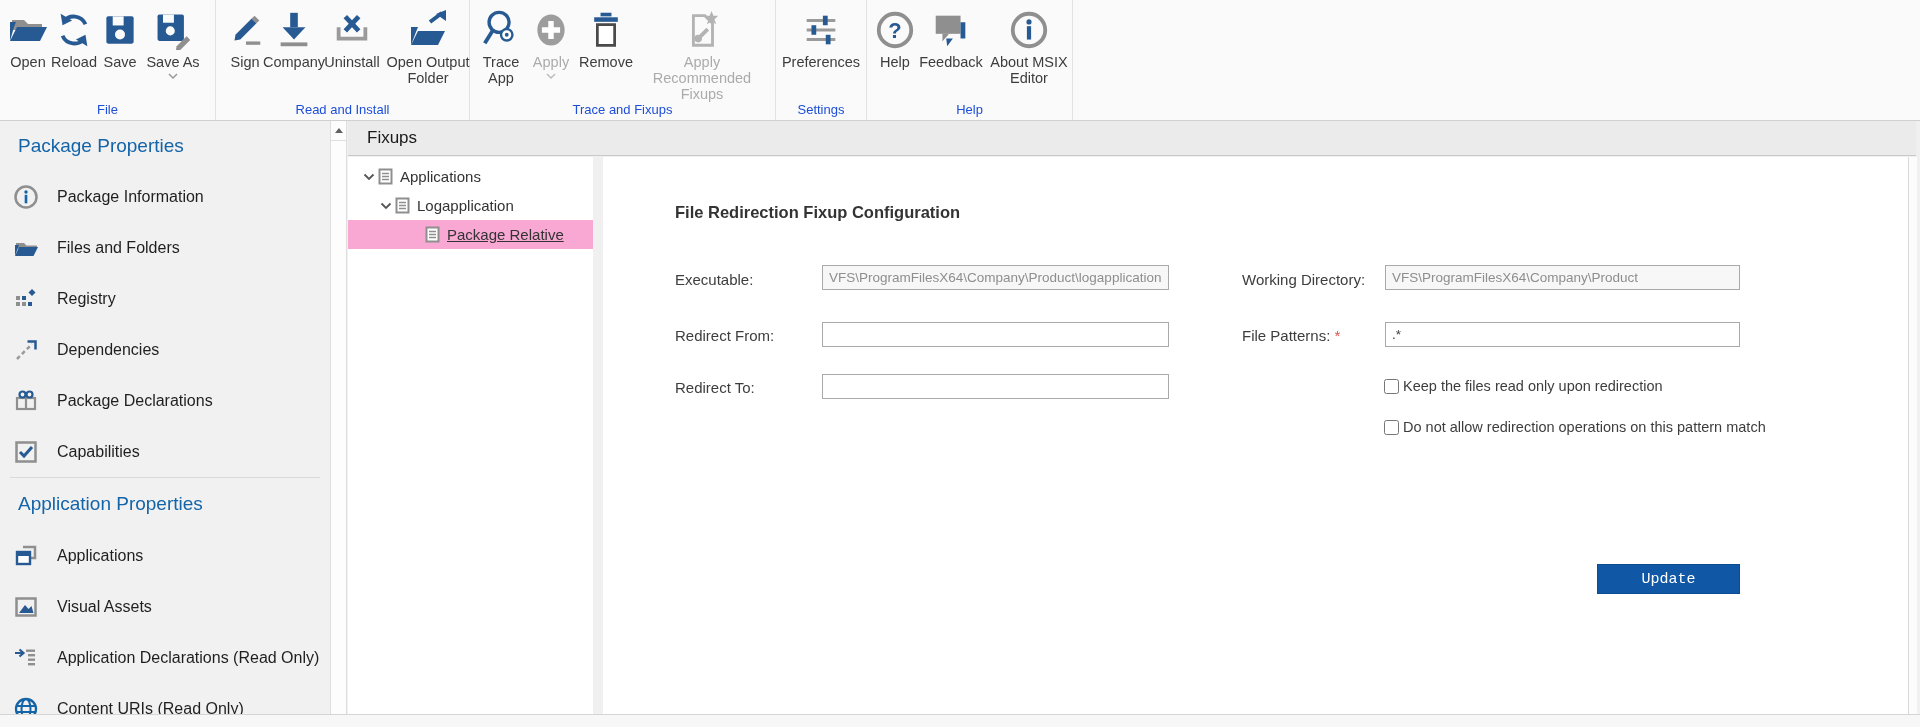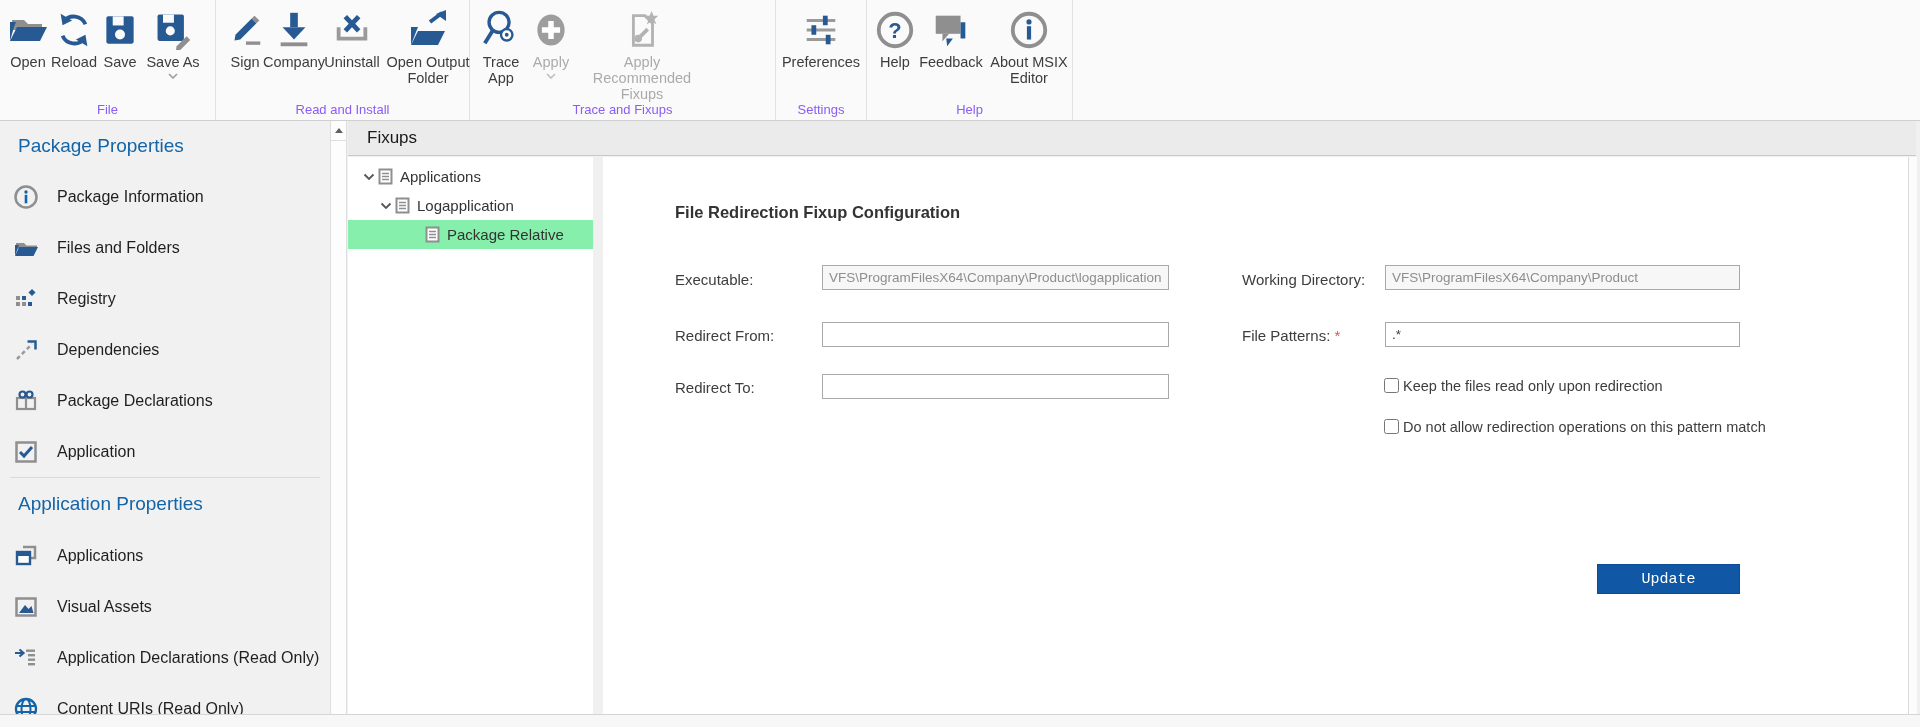--- a/index.html
+++ b/index.html
@@ -8,51 +8,51 @@
   
   .ribbon{position:absolute;left:0;top:0;width:1920px;height:120px;background:#fafafa;border-bottom:1px solid #d0d0d0;display:flex;}
   .rb-group{position:relative;height:120px;flex:0 0 auto;}
   .rb-sep{flex:0 0 1px;background:#e2e2e2;height:120px;}
   .rb-buttons{display:flex;padding:6px 0 0 6px;}
   .rb-btn{display:flex;flex-direction:column;align-items:center;flex:0 0 auto;cursor:default;}
   .rb-iconbox{height:48px;display:flex;align-items:center;justify-content:center;}
   .rb-label{font-size:14.5px;line-height:16px;color:#3d3d3d;text-align:center;}
   .rb-btn.disabled .rb-label{color:#ababab;}
   .rb-chevron{margin-top:3px;line-height:0;}
-  .rb-group-label{position:absolute;left:0;bottom:3px;width:100%;text-align:center;font-size:13px;color:#8b5cf6;}
+  .rb-group-label{position:absolute;left:0;bottom:3px;width:100%;text-align:center;font-size:13px;color:#1d4ed8;}
 
   
   .sidebar{position:absolute;left:0;top:121px;width:330px;height:593px;background:#f1f1f1;overflow:hidden;}
   .sb-title{height:50px;display:flex;align-items:center;padding-left:18px;font-size:19px;font-weight:normal;color:#1464a8;}
   .sb-title.second{height:52px;}
   .sb-item{height:51px;display:flex;align-items:center;cursor:default;}
   .sb-iconbox{width:44px;padding-left:13px;display:flex;align-items:center;}
   .sb-label{font-size:16px;color:#1f1f1f;}
   .sb-divider{height:1px;background:#dadada;margin:0 10px;}
 
   .sb-scrollbar{position:absolute;left:330px;top:121px;width:17px;height:593px;background:#fdfdfd;border-left:1px solid #dedede;border-right:1px solid #dedede;box-sizing:border-box;}
   .sb-scroll-up{height:19px;border-bottom:1px solid #dedede;display:flex;align-items:center;justify-content:center;}
   .tri-up{width:0;height:0;border-left:4px solid transparent;border-right:4px solid transparent;border-bottom:5px solid #606060;}
 
   .panel-header{position:absolute;left:348px;top:121px;width:1568px;height:34px;background:#ebebeb;border-bottom:1px solid #c9c9c9;box-sizing:content-box;display:flex;align-items:center;}
   .panel-title{font-size:17px;font-weight:normal;color:#1a1a1a;padding-left:19px;}
 
   .tree-pane{position:absolute;left:348px;top:157px;width:245px;height:557px;background:#ffffff;}
   .tree-row{position:absolute;left:0;width:245px;height:29px;display:flex;align-items:center;font-size:15px;color:#333;cursor:default;}
-  .tree-row.selected{background:#86efac;}
+  .tree-row.selected{background:#f9a8d4;text-decoration:underline;}
   .tree-chev{width:18px;display:flex;justify-content:center;line-height:0;}
   .tree-doc{margin-right:7px;line-height:0;}
 
   .config-pane{position:absolute;left:603px;top:157px;width:1311px;height:557px;background:#ffffff;border-right:1px solid #cfcfcf;box-sizing:border-box;}
   .form-title{position:absolute;left:72px;top:46px;font-size:16.5px;font-weight:bold;color:#333;}
   .f-label{position:absolute;font-size:15px;color:#3d3d3d;white-space:nowrap;}
   .f-input{position:absolute;height:25px;box-sizing:border-box;border:1px solid #a9a9a9;background:#fff;font-family:"Liberation Sans",sans-serif;font-size:13.5px;color:#3d3d3d;padding:0 6px;}
   .f-input.readonly{background:#f7f7f7;color:#8e8e8e;}
   .req{color:#e0524e;}
-  .cb-row{position:absolute;display:flex;align-items:flex-start;font-size:14.5px;color:#3d3d3d;}
+  .cb-row{position:absolute;display:flex;align-items:flex-end;font-size:14.5px;color:#3d3d3d;}
   .cb-row input{width:15px;height:15px;margin:0 4px 0 0;accent-color:#fff;}
   .update-btn{position:absolute;left:994px;top:407px;width:143px;height:30px;background:#1057a5;border:1px solid #0c4c92;color:#fff;font-size:15px;font-family:Liberation Mono, monospace;cursor:default;}
 
   .v-scrollbar{position:absolute;left:1908px;top:157px;width:8px;height:557px;background:#fcfcfc;border-left:1px solid #d9d9d9;}
   .bottom-strip{position:absolute;left:0;top:714px;width:1920px;height:13px;background:#f7f7f7;border-top:1px solid #d5d5d5;box-sizing:border-box;z-index:5;}
 </style>
 </head>
 <body>
 
 <div class="screen">
@@ -179,20 +179,30 @@
                 <ellipse cx="22" cy="22" rx="15" ry="17" fill="#9d9d9d"></ellipse>
                 <path d="M22 12v20M12 22h20" stroke="#fff" stroke-width="6"></path>
               </svg>
           </span>
           <span class="rb-label">Apply</span>
           <span class="rb-chevron">
             <svg width="10" height="6" viewBox="0 0 10 6">
                 <path d="M1 1l4 4 4-4" stroke="#bdbdbd" stroke-width="1.5" fill="none"></path>
               </svg>
           </span>
+        </div>
+        <div class="rb-btn" style="width:60px">
+          <span class="rb-iconbox">
+            <svg width="40" height="40" viewBox="0 0 44 44">
+                <rect x="16" y="3" width="12" height="4" fill="#275a93"></rect>
+                <rect x="9" y="8" width="26" height="5" fill="#275a93"></rect>
+                <path d="M12.5 16h19v23h-19z" fill="#fff" stroke="#4a4a4a" stroke-width="3"></path>
+              </svg>
+          </span>
+          <span class="rb-label">Remove</span>
         </div>
         <div class="rb-btn disabled" style="width:132px">
           <span class="rb-iconbox">
             <svg width="42" height="42" viewBox="0 0 44 44">
                 <path d="M13 7h12l8 8v23H13z" fill="none" stroke="#b3b3b3" stroke-width="3"></path>
                 <polygon points="32,2 34,7 39,7 35,11 37,16 32,13 27,16 29,11 25,7 30,7" fill="#b3b3b3"></polygon>
                 <path d="M18 31l10-10" stroke="#b3b3b3" stroke-width="4"></path>
                 <circle cx="18" cy="31" r="4" fill="#b3b3b3"></circle>
               </svg>
           </span>
@@ -322,21 +332,21 @@
       </span>
       <span class="sb-label">Package Declarations</span>
     </div>
     <div class="sb-item">
       <span class="sb-iconbox">
         <svg width="26" height="26" viewBox="0 0 26 26">
             <rect x="3.5" y="3.5" width="19" height="19" fill="none" stroke="#8f8f8f" stroke-width="2.5"></rect>
             <path d="M7 13l4 4 8-9" fill="none" stroke="#275a93" stroke-width="3"></path>
           </svg>
       </span>
-      <span class="sb-label">Application</span>
+      <span class="sb-label">Capabilities</span>
     </div>
 
     <div class="sb-divider"></div>
     <div class="sb-title second">Application Properties</div>
 
     <div class="sb-item">
       <span class="sb-iconbox">
         <svg width="26" height="26" viewBox="0 0 26 26">
             <path d="M10 4h12v11h-5" fill="none" stroke="#8f8f8f" stroke-width="2.5"></path>
             <rect x="4" y="9" width="13" height="12" fill="#fff" stroke="#275a93" stroke-width="2.4"></rect>

